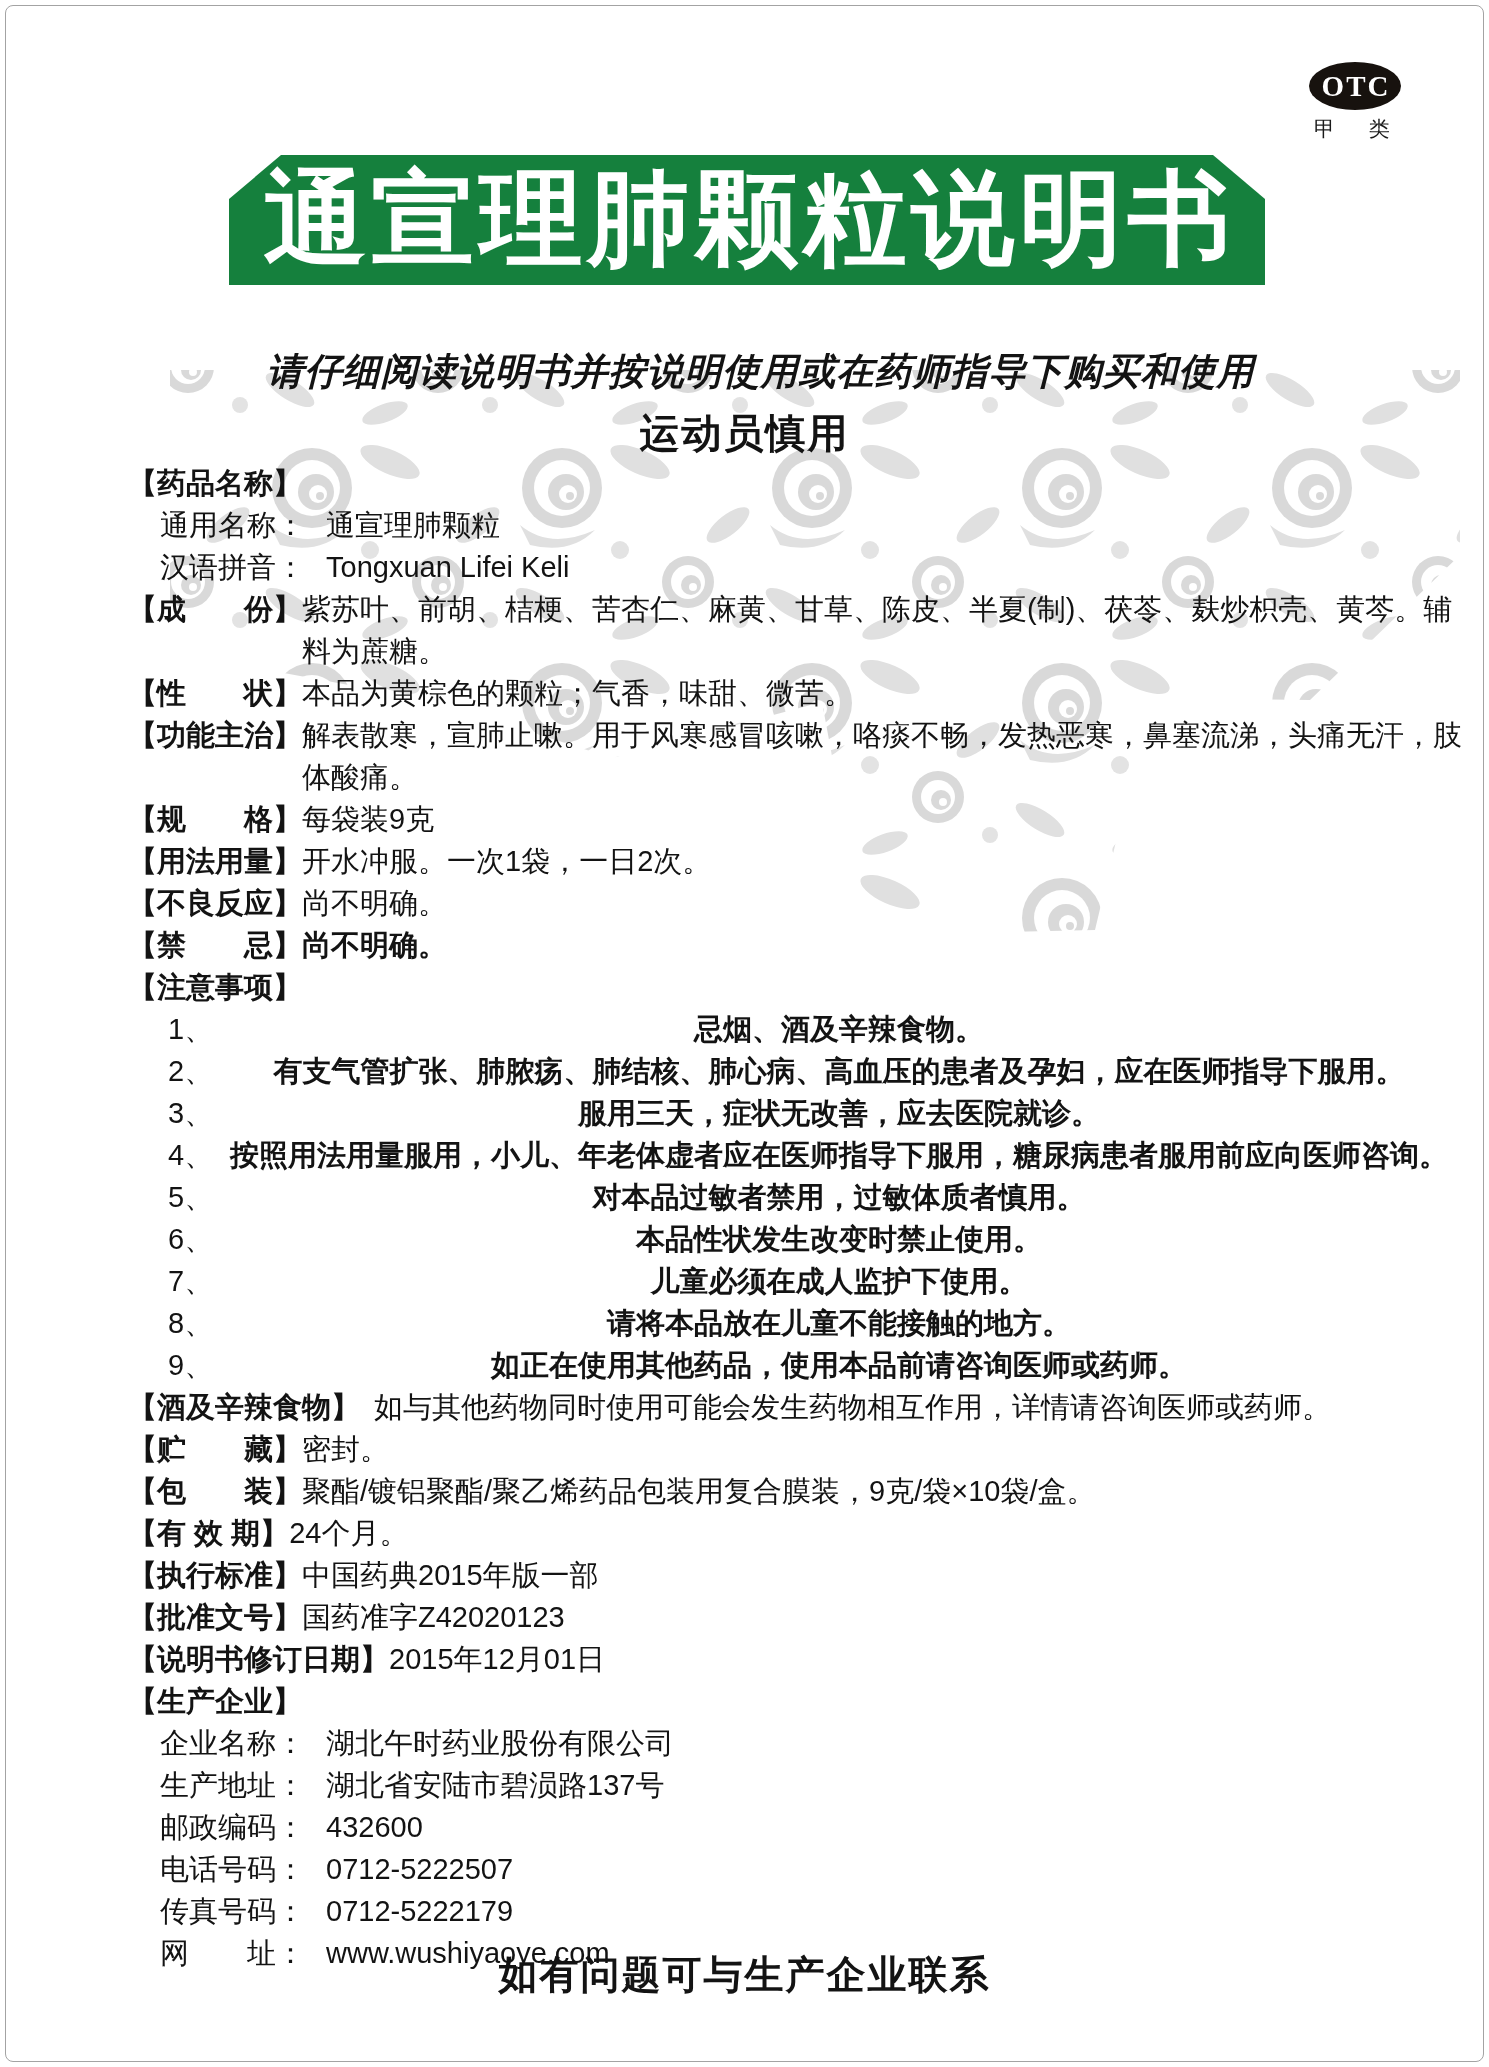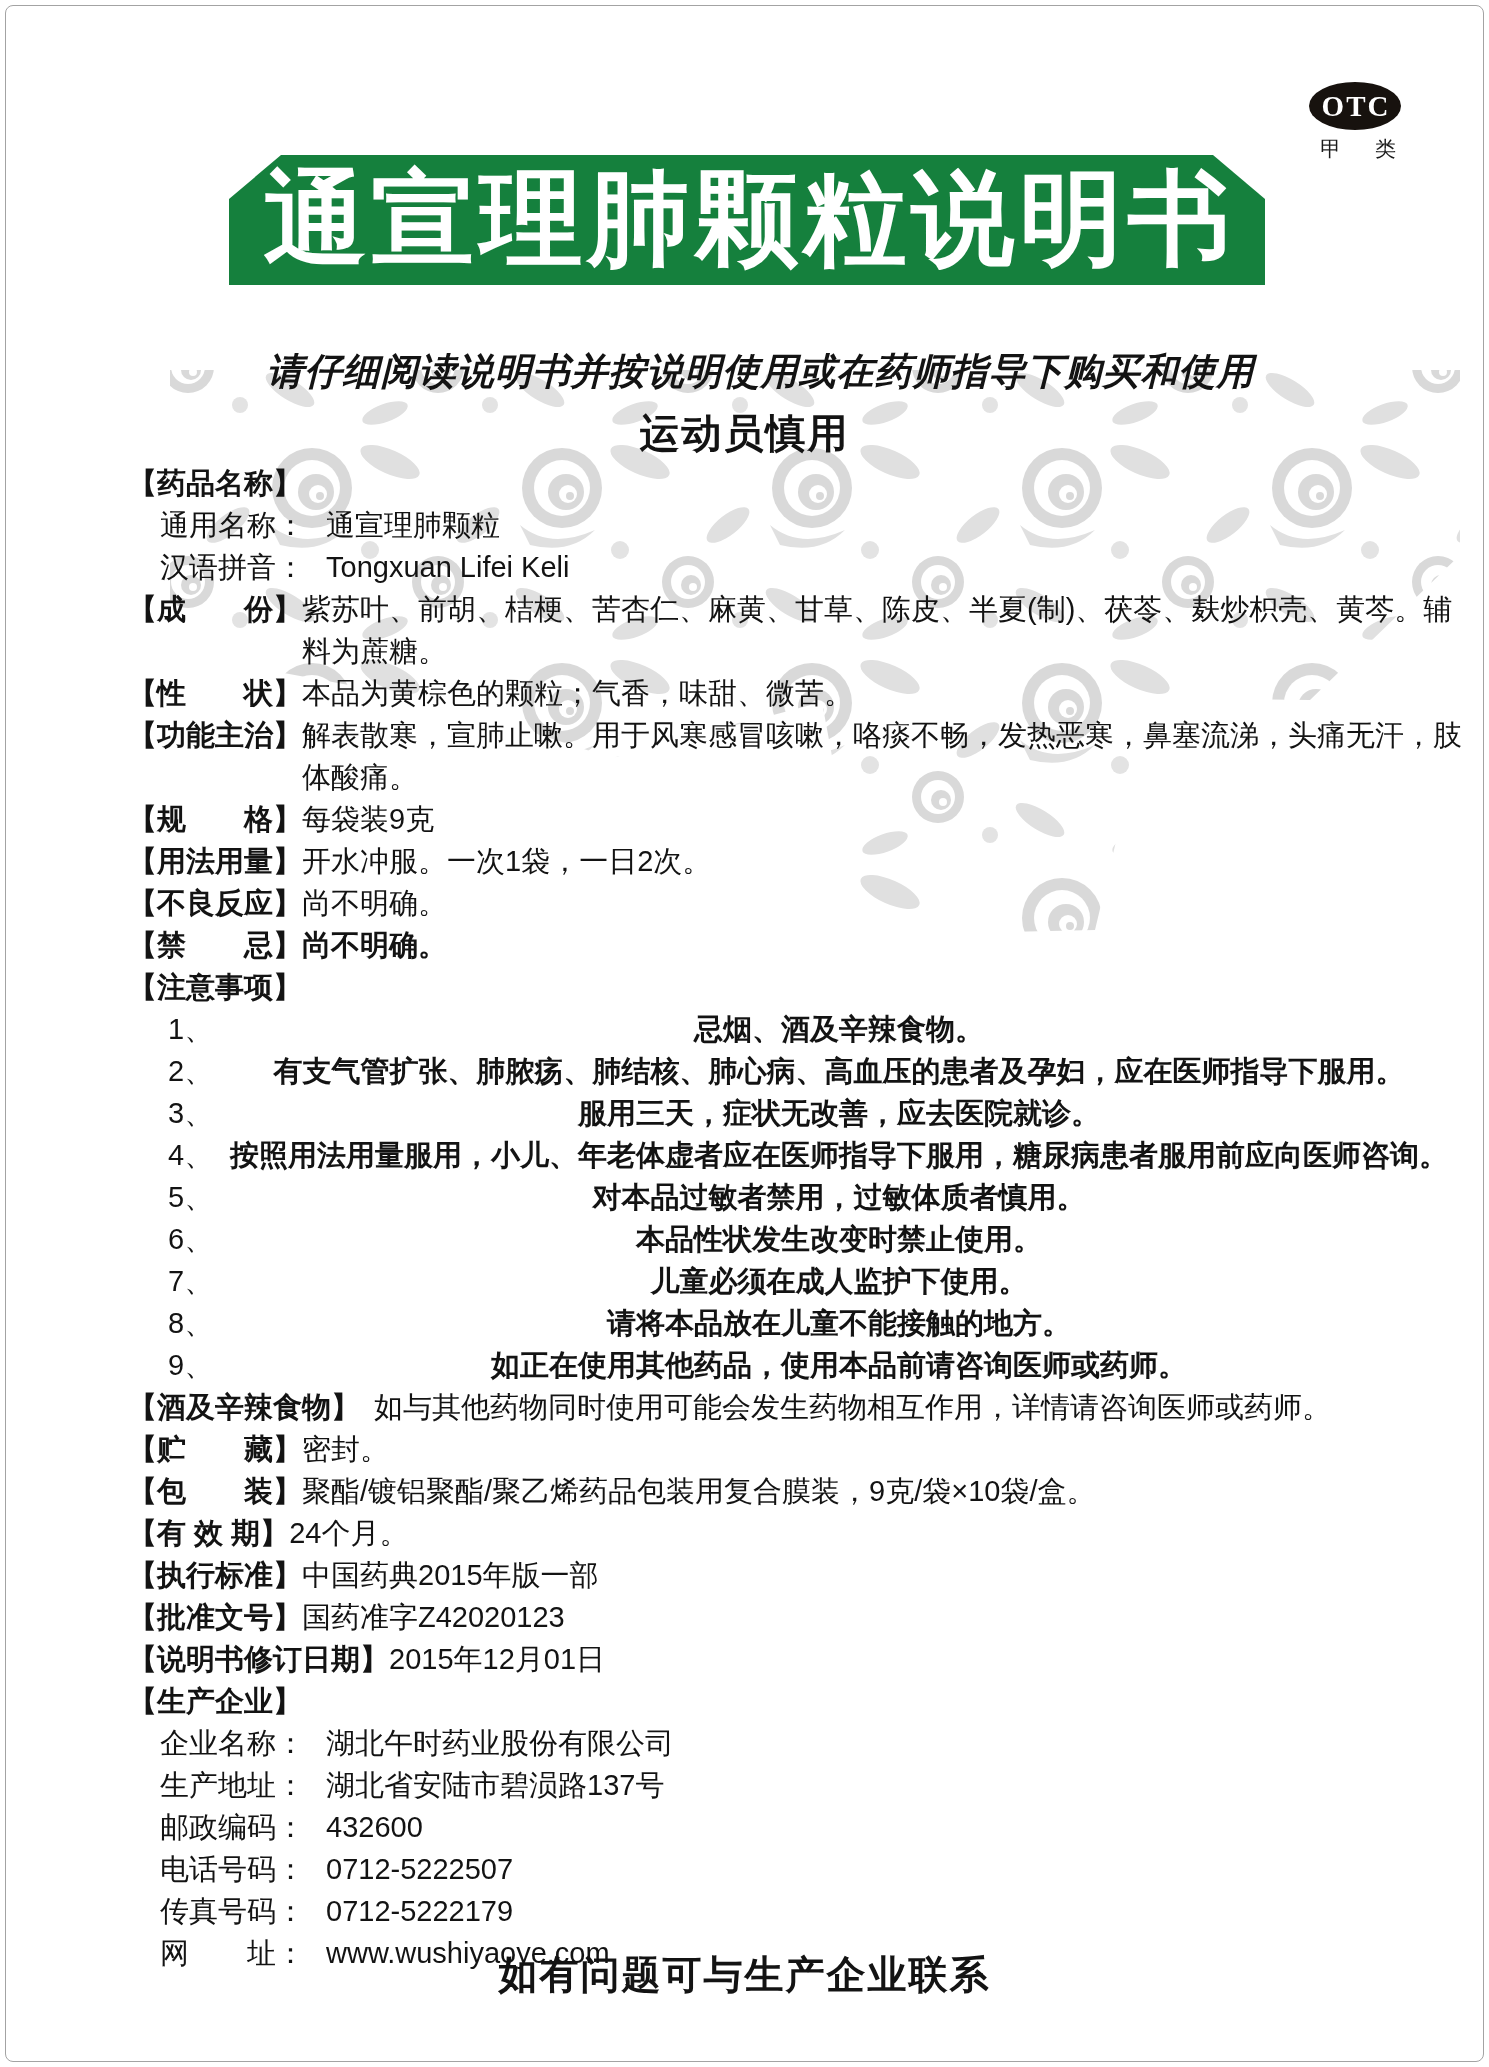--- a/index.html
+++ b/index.html
@@ -8,21 +8,21 @@
     font-family:"Liberation Sans","DejaVu Sans",sans-serif; color:#131313;
     overflow:hidden;
   }
   .border-frame {
     position:absolute; inset:5px; border:1px solid #a3a3a3; border-radius:8px;
     pointer-events:none; z-index:5;
   }
   .pattern-svg { position:absolute; left:0; top:0; z-index:0; }
 
   
-  .otc-badge { position:absolute; top:82px; left:1300px; width:110px; text-align:right; z-index:2; }
+  .otc-badge { position:absolute; top:62px; left:1300px; width:110px; text-align:left; z-index:2; }
   .otc-ellipse {
     width:92px; height:48px; background:#17120e; border-radius:50%;
     margin:0 auto; display:flex; align-items:center; justify-content:center;
   }
   .otc-text {
     color:#ffffff; font-family:"Liberation Serif","DejaVu Serif",serif;
     font-weight:bold; font-size:29px; letter-spacing:2px; padding-left:2px;
   }
   .otc-class { margin-top:5px; font-size:21px; letter-spacing:14px; padding-left:14px; color:#1a1a1a; }
 

